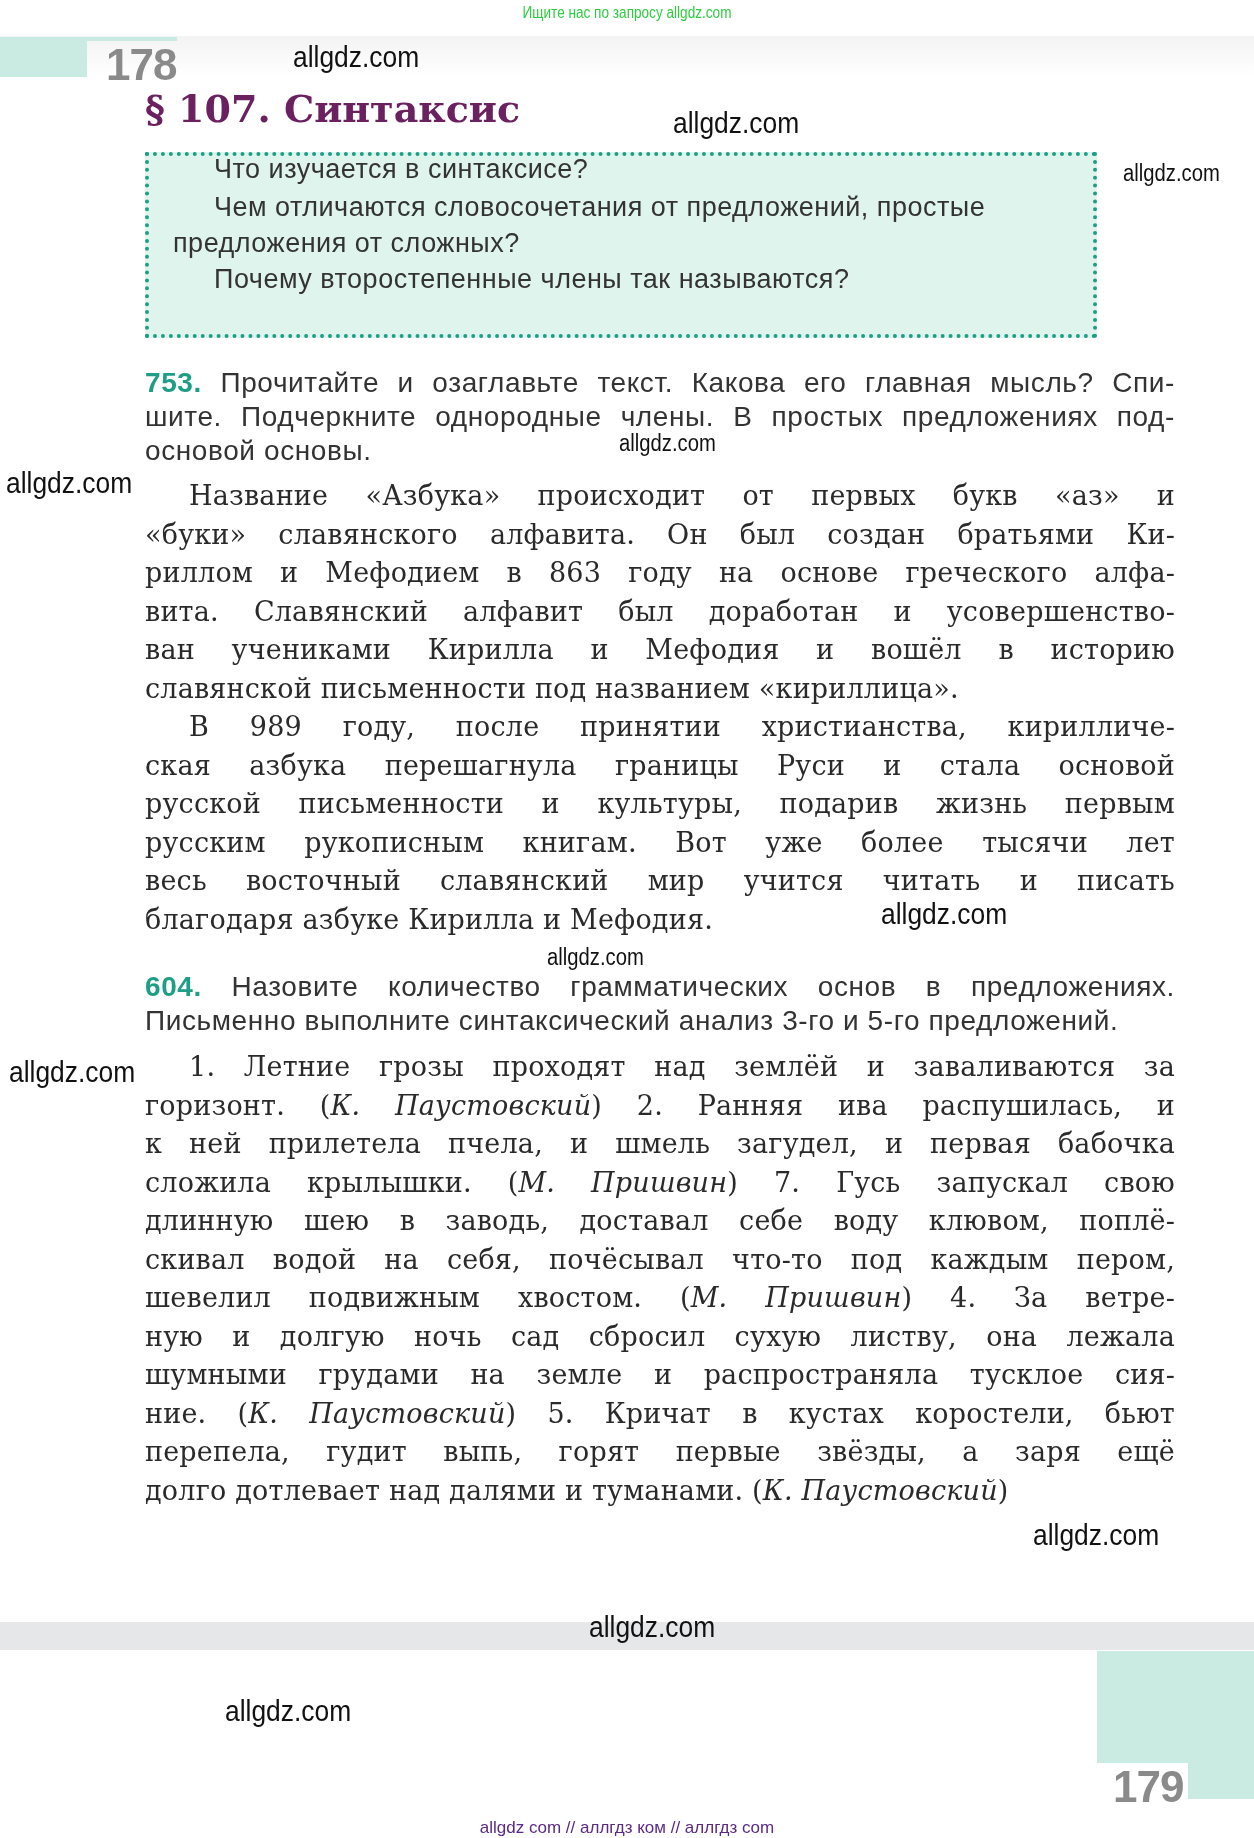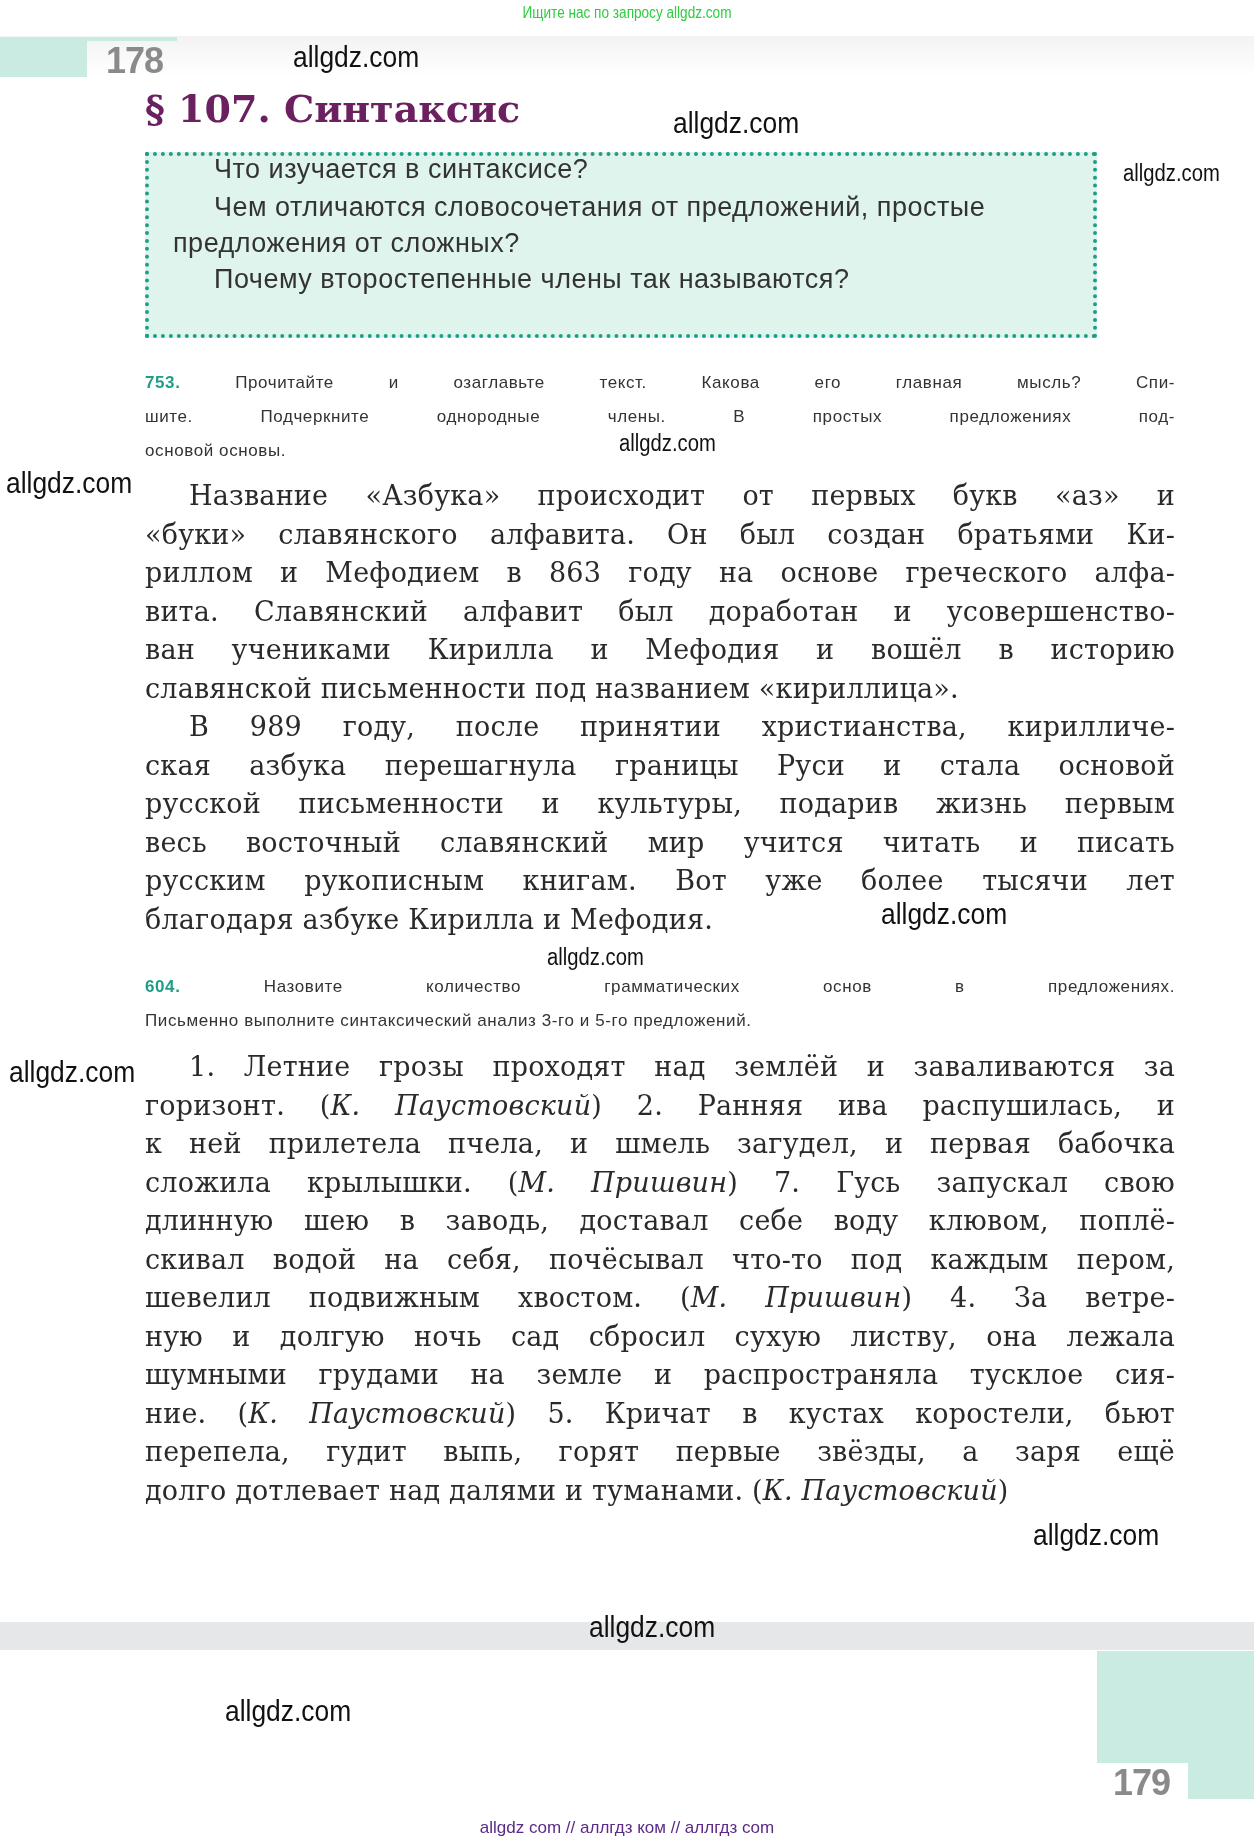--- a/index.html
+++ b/index.html
@@ -20,21 +20,21 @@
     border-bottom-left-radius: 14px;
   }
   .page1-topshade {
     left: 0; top: 36px; width: 1254px; height: 40px;
     background: linear-gradient(#f3f3f3, #ffffff);
   }
   .tab178 { left: 0; top: 37px; width: 87px; height: 40px; background: #c9ebe1; }
   .tab178-strip { left: 87px; top: 37px; width: 90px; height: 4px; background: #c9ebe1; }
   .pagenum {
     font-family: "Liberation Sans", sans-serif; font-weight: bold;
-    color: #8a8a8a; font-size: 36px; letter-spacing: -1px;
+    color: #8a8a8a; font-size: 44px; letter-spacing: -1px;
   }
   .wm {
     font-family: "Liberation Sans", sans-serif; color: #111; font-size: 30px;
     transform: scaleX(0.88); transform-origin: left center; white-space: nowrap;
   }
   .heading {
     left: 145px; top: 86px; font-family: "DejaVu Serif", serif; font-weight: bold;
     font-size: 38px; color: #6b2160; white-space: nowrap;
   }
   .qbox {
@@ -44,21 +44,21 @@
     box-sizing: border-box;
   }
   .qtext {
     font-family: "Liberation Sans", sans-serif; color: #333; font-size: 27px;
     line-height: 36px; letter-spacing: 0.5px;
   }
   .q-line { position: absolute; white-space: nowrap; }
   .exnum { color: #1e9e86; font-weight: bold; font-family: "Liberation Sans", sans-serif; }
   .task {
     left: 145px; width: 1030px; font-family: "Liberation Sans", sans-serif;
-    color: #333; font-size: 17px; line-height: 34px; text-align: justify;
+    color: #333; font-size: 28px; line-height: 34px; text-align: justify;
     letter-spacing: 0.6px;
   }
   .task .line, .body .line { display: block; text-align-last: justify; white-space: nowrap; }
   .task .line.last, .body .line.last { text-align-last: left; }
   .body {
     left: 145px; width: 1030px; font-family: "DejaVu Serif", serif; color: #2a2a2a;
     font-size: 27px; line-height: 38.5px; letter-spacing: 0.2px;
   }
   .body .line { overflow: visible; }
   .indent { padding-left: 44px; }
@@ -103,22 +103,22 @@
 <div class="abs body" style="top:477px;">
   <span class="line indent">Название «Азбука» происходит от первых букв «аз» и</span>
   <span class="line">«буки» славянского алфавита. Он был создан братьями Ки-</span>
   <span class="line">риллом и Мефодием в 863 году на основе греческого алфа-</span>
   <span class="line">вита. Славянский алфавит был доработан и усовершенство-</span>
   <span class="line">ван учениками Кирилла и Мефодия и вошёл в историю</span>
   <span class="line last">славянской письменности под названием «кириллица».</span>
   <span class="line indent">В 989 году, после принятии христианства, кирилличе-</span>
   <span class="line">ская азбука перешагнула границы Руси и стала основой</span>
   <span class="line">русской письменности и культуры, подарив жизнь первым</span>
+  <span class="line">русским рукописным книгам. Вот уже более тысячи лет</span>
   <span class="line">весь восточный славянский мир учится читать и писать</span>
-  <span class="line">русским рукописным книгам. Вот уже более тысячи лет</span>
   <span class="line last">благодаря азбуке Кирилла и Мефодия.</span>
 </div>
 
 <div class="abs task" style="top:970px;">
   <span class="line"><span class="exnum">604.</span> <span>Назовите количество грамматических основ в предложениях.</span></span>
   <span class="line last">Письменно выполните синтаксический анализ 3-го и 5-го предложений.</span>
 </div>
 
 <div class="abs body" id="ex754" style="top:1048px;">
     <span class="line indent"><span>1. Летние грозы проходят над землёй и заваливаются за</span></span>

